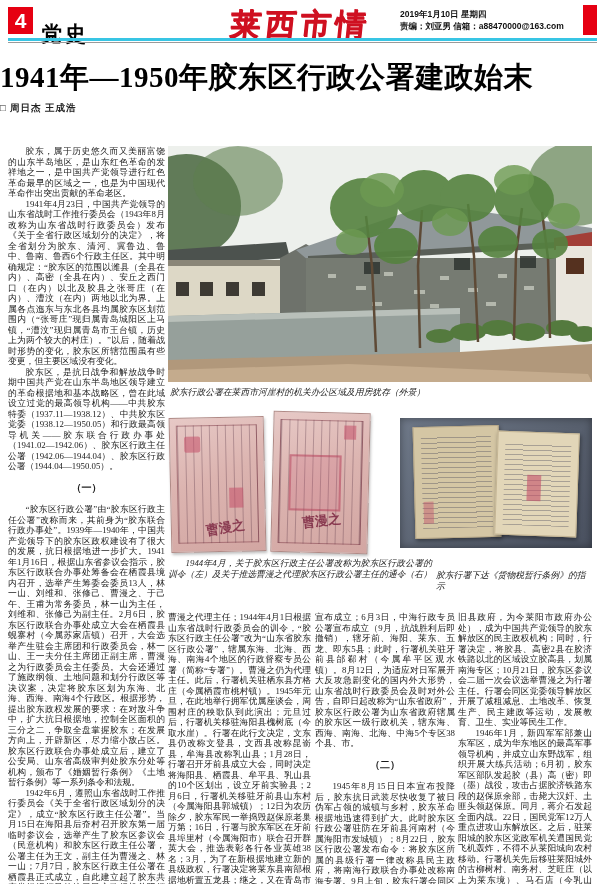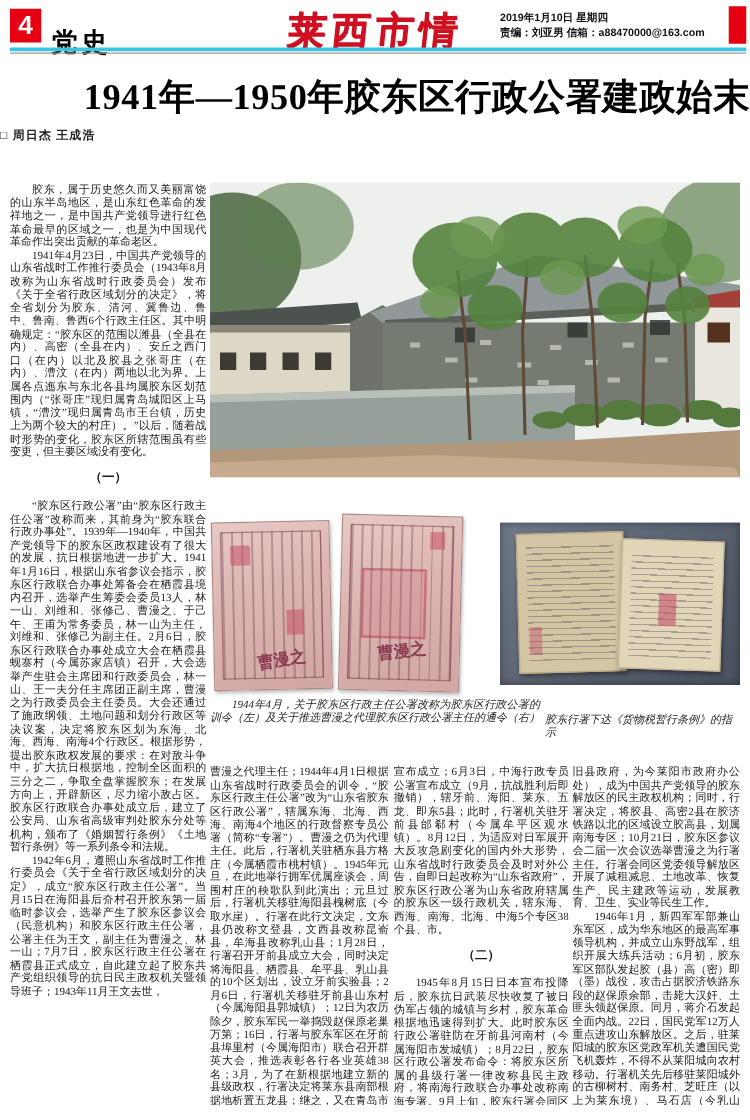--- a/index.html
+++ b/index.html
@@ -29,21 +29,21 @@
   .hdr-right {
     position:absolute; right:22px; top:8px; text-align:left; width:178px;
     font-family:"Liberation Sans",sans-serif; font-size:8.5px; font-weight:bold;
     color:#111; line-height:12px; white-space:nowrap;
   }
   .hdr-redblock { position:absolute; right:3px; top:5px; width:14px; height:30px; background:#e60012; }
   .hdr-line1 { position:absolute; left:8px; right:3px; top:38px; height:3px; background:#38c5e4; }
   .hdr-line2 { position:absolute; left:8px; right:3px; top:42px; height:1px; background:#9a9a9a; }
   
   .headline {
-    position:absolute; left:0; right:0; top:58px; text-align:right;
+    position:absolute; left:0; right:0; top:58px; text-align:left;
     font-size:29px; font-weight:bold; color:#000; letter-spacing:0.5px;
     font-family:"Liberation Serif", serif;
   }
   .byline {
     position:absolute; left:0; right:0; top:102px; text-align:left;
     font-size:9.5px; font-weight:bold; color:#222; letter-spacing:1px;
   }
   
   .bodytext { font-size:8.8px; line-height:10.5px; text-align:justify; color:#1a1a1a; overflow:hidden; }
   .bodytext p { text-indent:2em; }
@@ -109,20 +109,21 @@
     <div class="hdr-line1"></div>
     <div class="hdr-line2"></div>
   </div>
 
   <h1 class="headline">1941年—1950年胶东区行政公署建政始末</h1>
   <div class="byline">□ 周日杰  王成浩</div>
 
   <div class="bodytext col1">
     <p>胶东，属于历史悠久而又美丽富饶的山东半岛地区，是山东红色革命的发祥地之一，是中国共产党领导进行红色革命最早的区域之一，也是为中国现代革命作出突出贡献的革命老区。</p>
     <p>1941年4月23日，中国共产党领导的山东省战时工作推行委员会（1943年8月改称为山东省战时行政委员会）发布《关于全省行政区域划分的决定》，将全省划分为胶东、清河、冀鲁边、鲁中、鲁南、鲁西6个行政主任区。其中明确规定：“胶东区的范围以潍县（全县在内）、高密（全县在内）、安丘之西门口（在内）以北及胶县之张哥庄（在内）、漕汶（在内）两地以北为界。上属各点迤东与东北各县均属胶东区划范围内（“张哥庄”现归属青岛城阳区上马镇，“漕汶”现归属青岛市王台镇，历史上为两个较大的村庄）。”以后，随着战时形势的变化，胶东区所辖范围虽有些变更，但主要区域没有变化。</p>
+    <p>胶东区，是抗日战争和解放战争时期中国共产党在山东半岛地区领导建立的革命根据地和基本战略区，曾在此域设立过党的最高领导机构——中共胶东特委（1937.11—1938.12）、中共胶东区党委（1938.12—1950.05）和行政最高领导机关——胶东联合行政办事处（1941.02—1942.06）、胶东区行政主任公署（1942.06—1944.04）、胶东区行政公署（1944.04—1950.05）。</p>
     <p class="sect-head">（一）</p>
     <p>“胶东区行政公署”由“胶东区行政主任公署”改称而来，其前身为“胶东联合行政办事处”。1939年—1940年，中国共产党领导下的胶东区政权建设有了很大的发展，抗日根据地进一步扩大。1941年1月16日，根据山东省参议会指示，胶东区行政联合办事处筹备会在栖霞县境内召开，选举产生筹委会委员13人，林一山、刘维和、张修己、曹漫之、于己午、王甫为常务委员，林一山为主任，刘维和、张修己为副主任。2月6日，胶东区行政联合办事处成立大会在栖霞县蚬寨村（今属苏家店镇）召开，大会选举产生驻会主席团和行政委员会，林一山、王一夫分任主席团正副主席，曹漫之为行政委员会主任委员。大会还通过了施政纲领、土地问题和划分行政区等决议案，决定将胶东区划为东海、北海、西海、南海4个行政区。根据形势，提出胶东政权发展的要求：在对敌斗争中，扩大抗日根据地，控制全区面积的三分之二，争取全盘掌握胶东；在发展方向上，开辟新区，尽力缩小敌占区。胶东区行政联合办事处成立后，建立了公安局、山东省高级审判处胶东分处等机构，颁布了《婚姻暂行条例》《土地暂行条例》等一系列条令和法规。</p>
     <p>1942年6月，遵照山东省战时工作推行委员会《关于全省行政区域划分的决定》，成立“胶东区行政主任公署”。当月15日在海阳县后夼村召开胶东第一届临时参议会，选举产生了胶东区参议会（民意机构）和胶东区行政主任公署，公署主任为王文，副主任为曹漫之、林一山；7月7日，胶东区行政主任公署在栖霞县正式成立，自此建立起了胶东共产党组织领导的抗日民主政权机关暨领导班子；1943年11月王文去世，</p>
   </div>
 
   <div class="photo">
     <svg width="424" height="236" viewBox="0 0 424 236">
       <rect x="0" y="0" width="424" height="236" fill="#edf0ec"></rect>
 
       <ellipse cx="18" cy="60" rx="55" ry="52" fill="#48663e" opacity="0.85"></ellipse>
@@ -197,20 +198,21 @@
       </g>
       <g fill="#6d9a52" opacity="0.8">
         <ellipse cx="214" cy="44" rx="22" ry="17"></ellipse>
           <ellipse cx="282" cy="76" rx="18" ry="14"></ellipse>
         <ellipse cx="346" cy="34" rx="20" ry="15"></ellipse>
           <ellipse cx="396" cy="70" rx="16" ry="13"></ellipse>
         <ellipse cx="184" cy="96" rx="16" ry="13"></ellipse>
       </g>
     </svg>
   </div>
+  <div class="caption photo-cap">胶东行政公署在莱西市河崖村的机关办公区域及用房犹存（外景）</div>
 
   <div class="doc doc1">
     <div class="inner"></div>
     <div class="stamp" style="left:14px; top:18px; width:16px; height:16px; border-radius:2px;"></div>
     <div class="stamp" style="left:58px; top:70px; width:14px; height:20px;"></div>
     <div class="sig" style="left:34px; bottom:14px;">曹漫之</div>
   </div>
   <div class="doc doc2">
     <div class="inner"></div>
     <div class="stamp sq" style="left:16px; top:42px; width:52px; height:56px;"></div>

